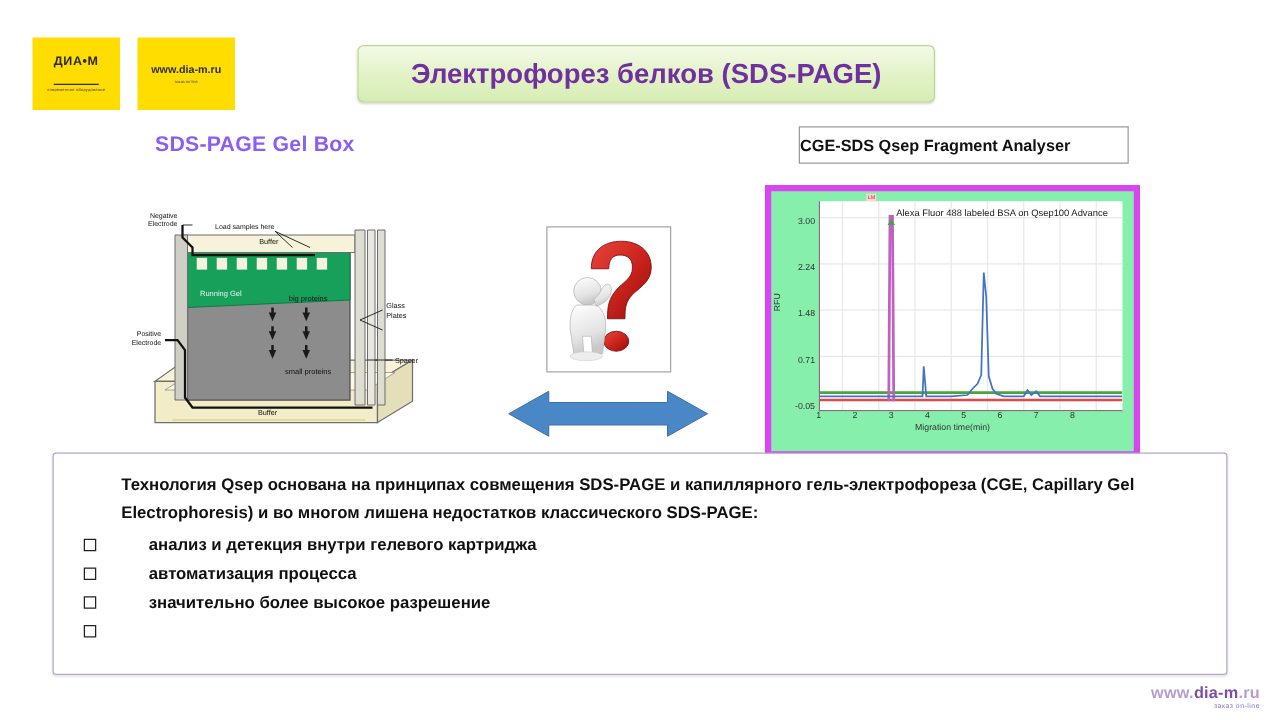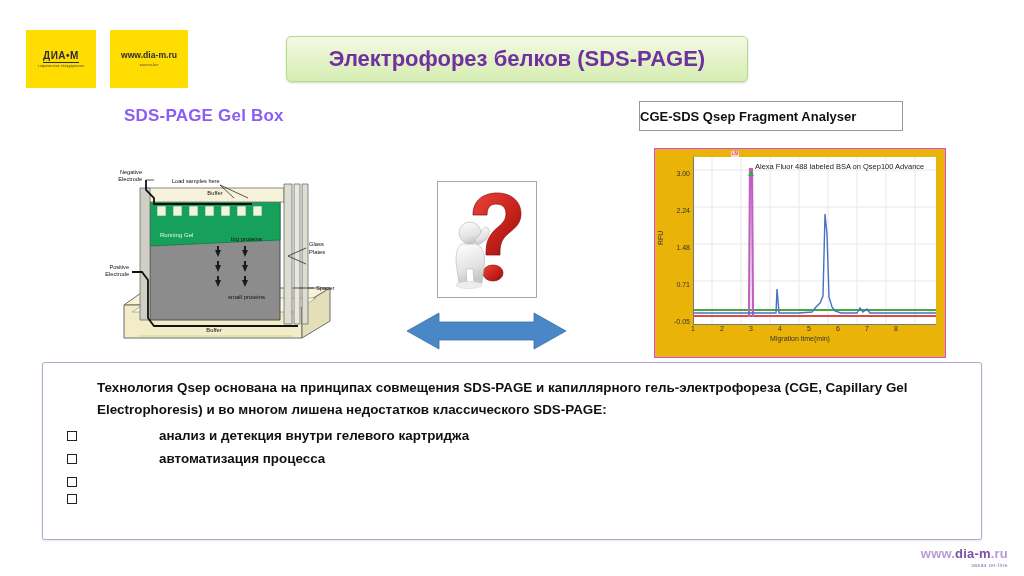--- a/index.html
+++ b/index.html
@@ -11,21 +11,21 @@
   .slide{position:absolute;inset:0;}
 
   
   .logo-box{
     position:absolute;background:#FFDD00;display:flex;
     flex-direction:column;align-items:center;justify-content:center;
   }
   #logo-brand{left:26px;top:30px;width:70px;height:58px;}
   #logo-site{left:110px;top:30px;width:78px;height:58px;}
   .logo-main{font-size:10px;font-weight:bold;color:#2b2b3c;letter-spacing:.5px;
-    border-bottom:1px solid #2b2b3c;padding-bottom:1px;line-height:1.1;}
+    border-bottom:1px solid #2b2b3c;padding-bottom:12px;line-height:1.1;}
   .logo-sub{font-size:3.2px;color:#3a3a4a;margin-top:1.5px;letter-spacing:.2px;}
   .logo-url{font-size:8.6px;font-weight:bold;color:#2b2b3c;line-height:1.1;}
   .logo-url-sub{font-size:3.2px;color:#4a4a5a;margin-top:2px;}
 
   
   #title-banner{
     position:absolute;left:286px;top:36px;width:460px;height:44px;
     background:linear-gradient(180deg,#f3fae6 0%,#e2f2c6 55%,#d6edb4 100%);
     border:1px solid #b7d98a;border-radius:5px;
     display:flex;align-items:center;justify-content:center;
@@ -59,22 +59,22 @@
   
   #cge-heading-box{
     position:absolute;left:639px;top:101px;width:262px;height:28px;
     border:1px solid #9a9a9a;background:#fff;
     display:flex;align-items:center;
   }
   #cge-heading-text{font-size:13px;font-weight:bold;color:#111;white-space:nowrap;}
 
   
   #chart-card{
-    position:absolute;left:654px;top:148px;width:290px;height:208px;
-    background:#eab308;border:1px solid #d946ef;
+    position:absolute;left:612px;top:148px;width:290px;height:208px;
+    background:#86efac;border:5px solid #d946ef;
   }
   #chart-ylabel{
     position:absolute;left:2px;top:96px;width:10px;
     font-size:7px;color:#333;
     transform:rotate(-90deg);transform-origin:left top;
     white-space:nowrap;
   }
   .ytick{
     position:absolute;left:7px;width:28px;text-align:right;
     font-size:7px;color:#333;
@@ -111,21 +111,20 @@
   }
   #info-paragraph{
     font-size:13.4px;font-weight:bold;color:#111;line-height:1.62;
     text-align:left;margin:0 0 6px 34px;
   }
   #info-list{list-style:none;margin:0;padding:0;}
   #info-list li{
     display:flex;align-items:flex-start;
     font-size:13.4px;font-weight:bold;color:#111;line-height:1.55;
     margin-bottom:2px;
-    gap:40px;
   }
   .bullet-sq{
     display:inline-block;width:8px;height:8px;
     border:1.3px solid #222;margin-right:42px;margin-left:4px;
     margin-top:5px;flex:0 0 auto;background:#fff;
   }
 
   
   #footer-logo{position:absolute;right:16px;bottom:8px;text-align:right;}
   #footer-url{font-size:13px;font-weight:bold;color:#7b4fa8;letter-spacing:.2px;}
@@ -324,20 +323,21 @@
       <li>
         <span class="bullet-sq"></span>
         <span>анализ и детекция внутри гелевого картриджа</span>
       </li>
       <li>
         <span class="bullet-sq"></span>
         <span>автоматизация процесса</span>
       </li>
       <li>
         <span class="bullet-sq"></span>
+        <span>значительно более высокое разрешение</span>
       </li>
       <li>
         <span class="bullet-sq"></span>
       </li>
     </ul>
   </div>
 
   <div id="footer-logo">
     <div id="footer-url">
       <span class="dim">www.</span><span>dia-m</span><span class="dim">.</span><span class="dim">ru</span>

